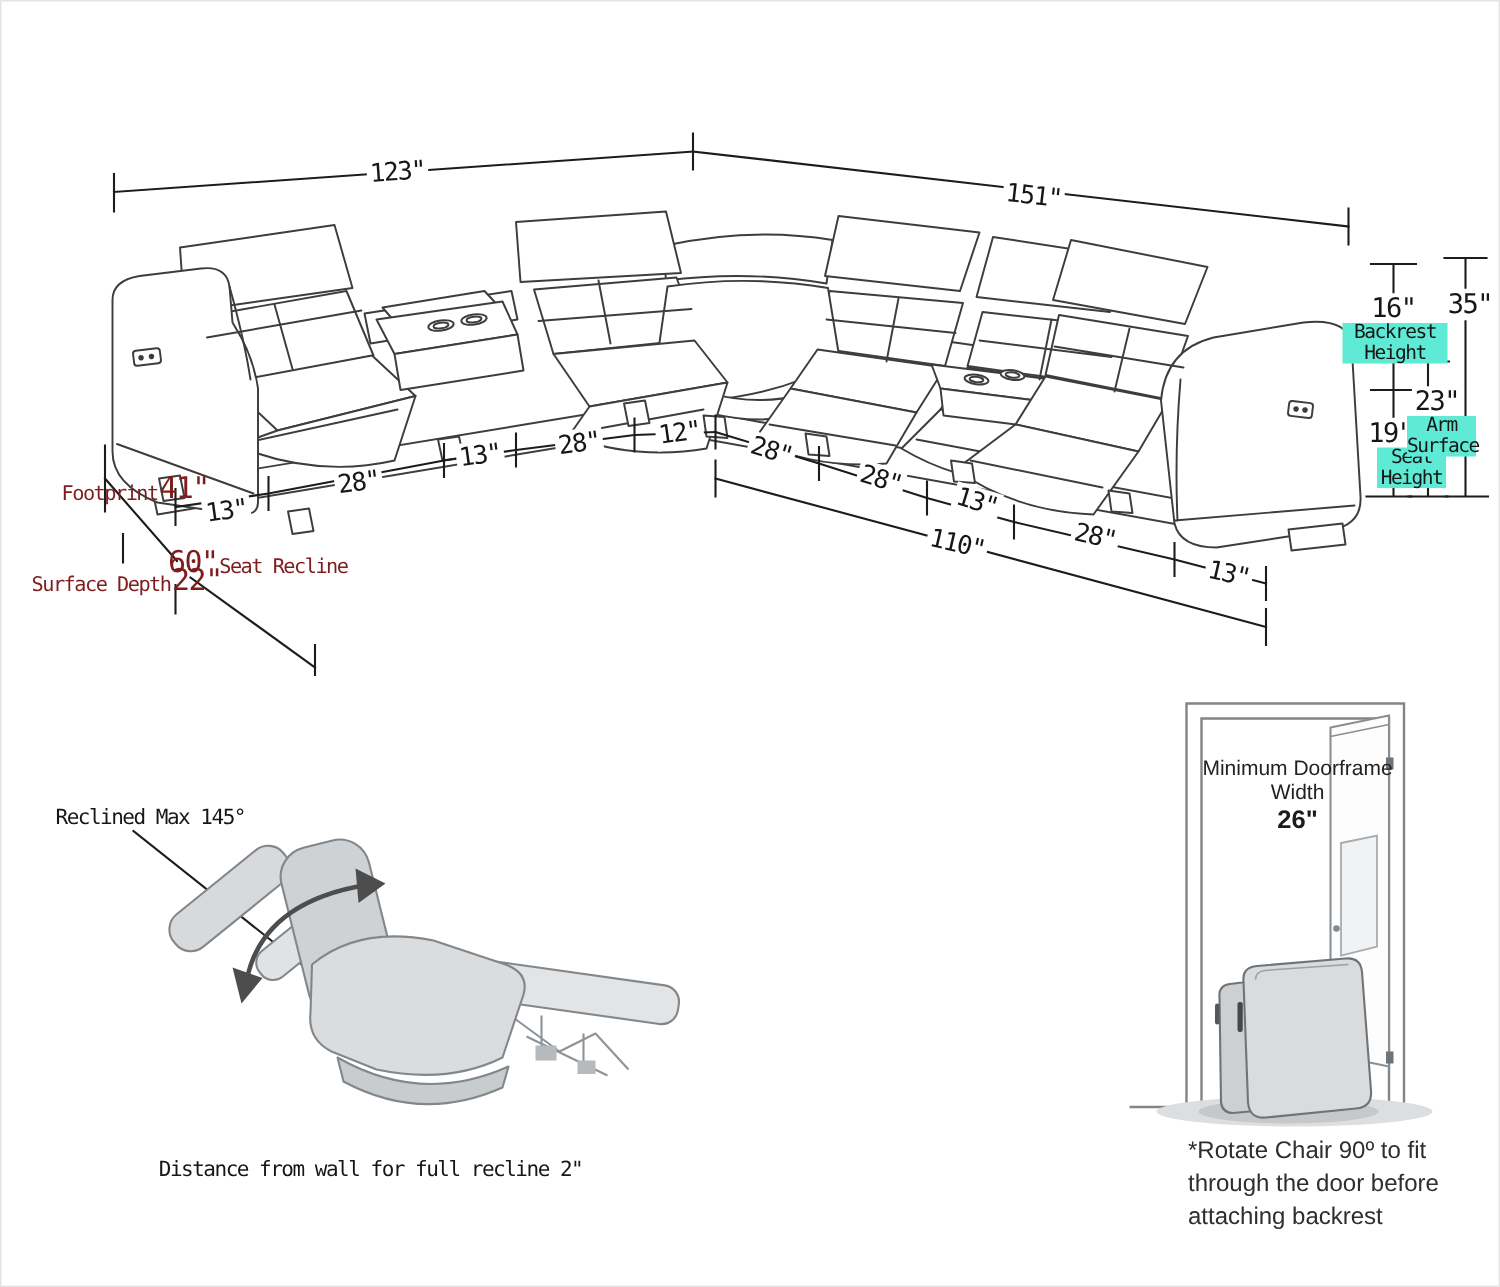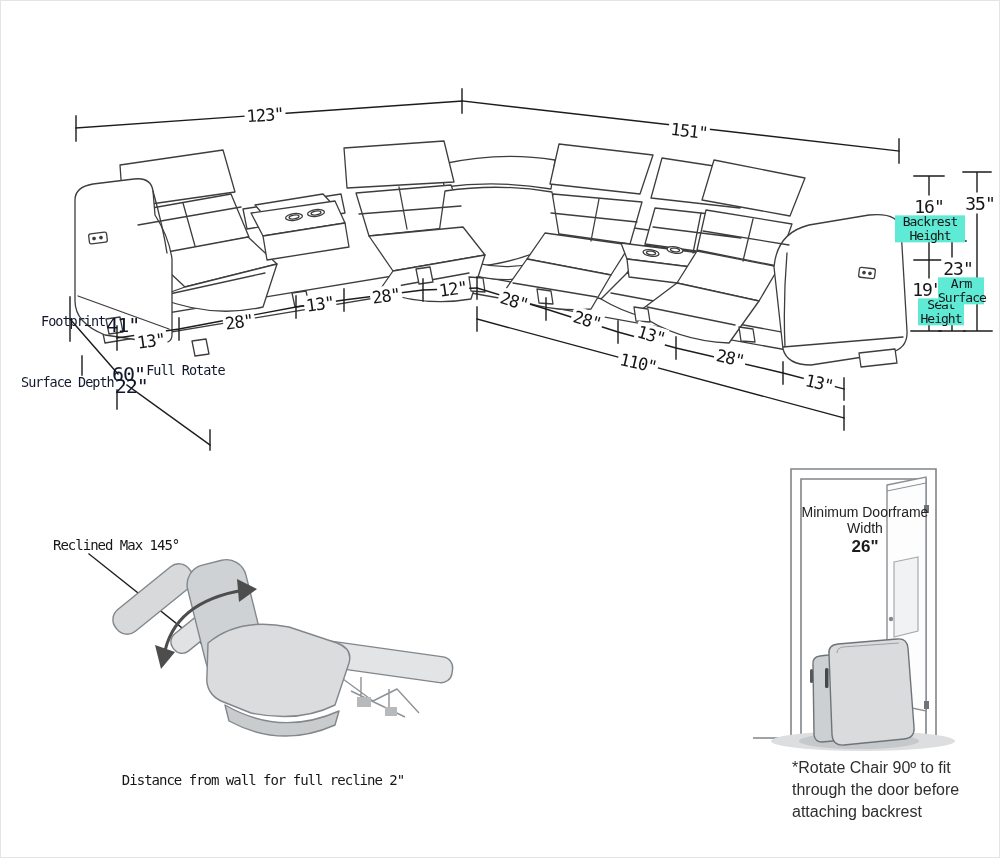--- a/index.html
+++ b/index.html
@@ -3,23 +3,23 @@
 <meta charset="utf-8">
 <style>
   html,body{margin:0;padding:0;background:#fff;}
   #stage{position:relative;width:1000px;height:858px;background:#fff;border:1px solid #e4e4e4;box-sizing:border-box;overflow:hidden;font-family:"DejaVu Sans Mono",monospace;}
   #stage svg{position:absolute;left:0;top:0;}
   .m{position:absolute;font-family:"DejaVu Sans Mono",monospace;color:#161616;white-space:nowrap;transform:translate(-50%,-50%);letter-spacing:-1px;}
   .s{position:absolute;font-family:"Liberation Sans","DejaVu Sans",sans-serif;color:#2b2b2b;}
   .bgw{background:#fff;padding:0 2px;}
   .fs17{font-size:17px;}
   .fs18{font-size:18px;}
-  .fs14{font-size:14px;margin-left:16px;}
+  .fs14{font-size:14px;}
   .wrap{white-space:normal;text-align:center;line-height:1.05;background:#5eead4;font-size:13px;}
-  .row{position:absolute;display:flex;align-items:flex-start;gap:1px;white-space:nowrap;color:#0f172a;}
+  .row{position:absolute;display:flex;align-items:flex-end;gap:1px;white-space:nowrap;color:#7f1d1d;}
   .row .lab{font-size:13.5px;letter-spacing:-1px;}
   .row .val{font-size:20px;letter-spacing:-1px;}
   .r-m4{transform:translate(-50%,-50%) rotate(-4deg);}
   .r-p6{transform:translate(-50%,-50%) rotate(6.5deg);}
   .r-m8{transform:translate(-50%,-50%) rotate(-8deg);}
   .r-p17{transform:translate(-50%,-50%) rotate(17deg);}
   .r-p13{transform:translate(-50%,-50%) rotate(13deg);}
 </style>
 </head>
 <body>
@@ -204,21 +204,21 @@
 <div class="row" style="left:40px;top:312px;">
   <span class="lab">Footprint</span>
   <span class="val">41"</span>
 </div>
 <div class="row" style="left:20px;top:373px;">
   <span class="lab">Surface Depth</span>
   <span class="val">22"</span>
 </div>
 <div class="row" style="left:111px;top:361px;">
   <span class="val">60"</span>
-  <span class="lab">Full Rotate</span>
+  <span class="lab">Seat Recline</span>
 </div>
 
 <div class="m fs18 bgw" style="left:928px;top:205px;">16"</div>
 <div class="m wrap" style="left:929px;top:228px;width:70px;">Backrest Height</div>
 <div class="m fs18 bgw" style="left:926px;top:288px;">19"</div>
 <div class="m wrap" style="left:940px;top:311px;width:46px;">Seat Height</div>
 <div class="m fs18 bgw" style="left:957px;top:267px;">23"</div>
 <div class="m wrap" style="left:960px;top:290px;width:46px;">Arm Surface</div>
 <div class="m fs18 bgw" style="left:979px;top:202px;">35"</div>
 

